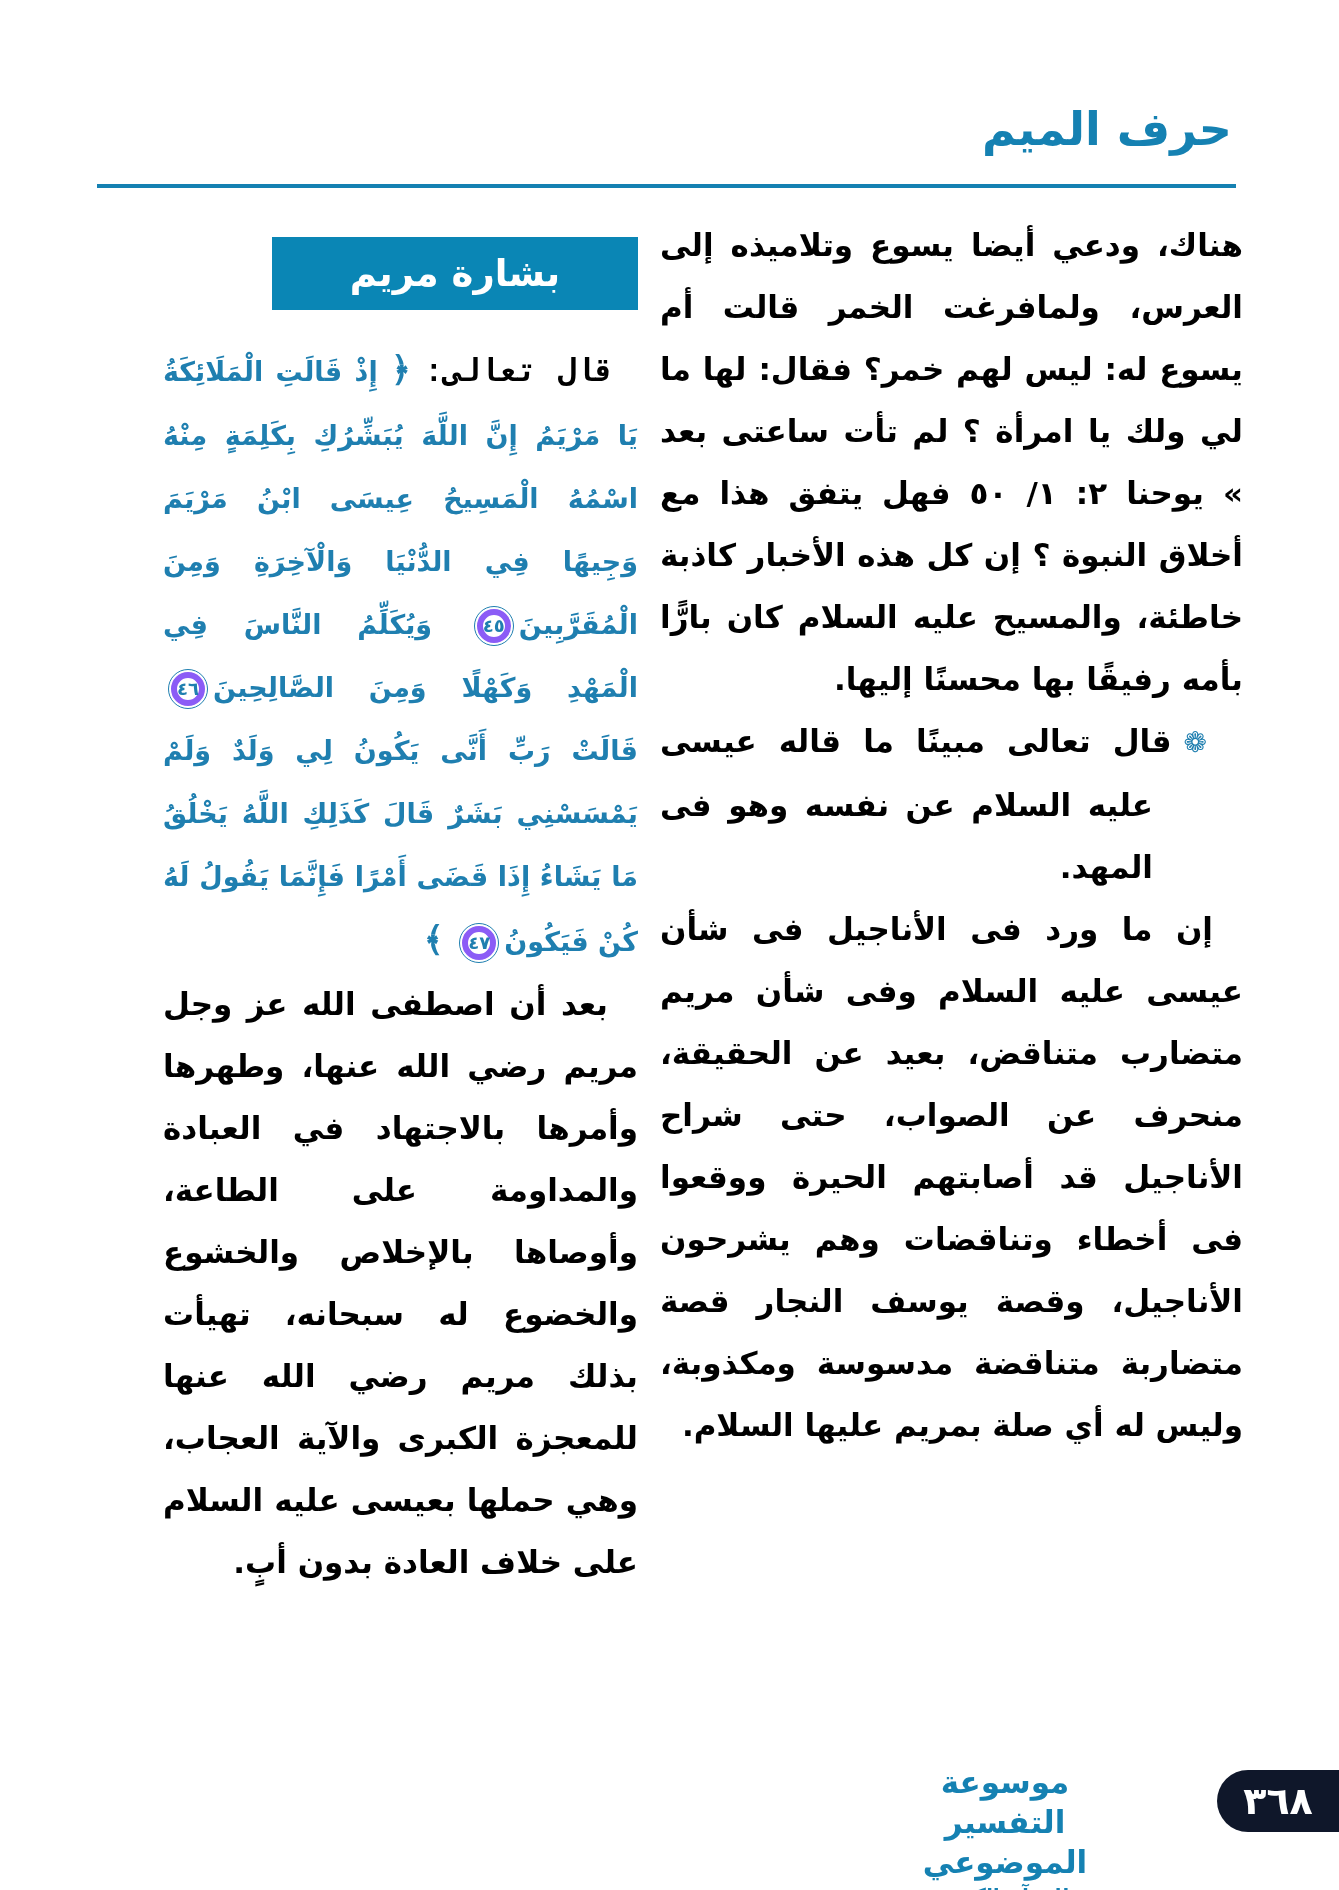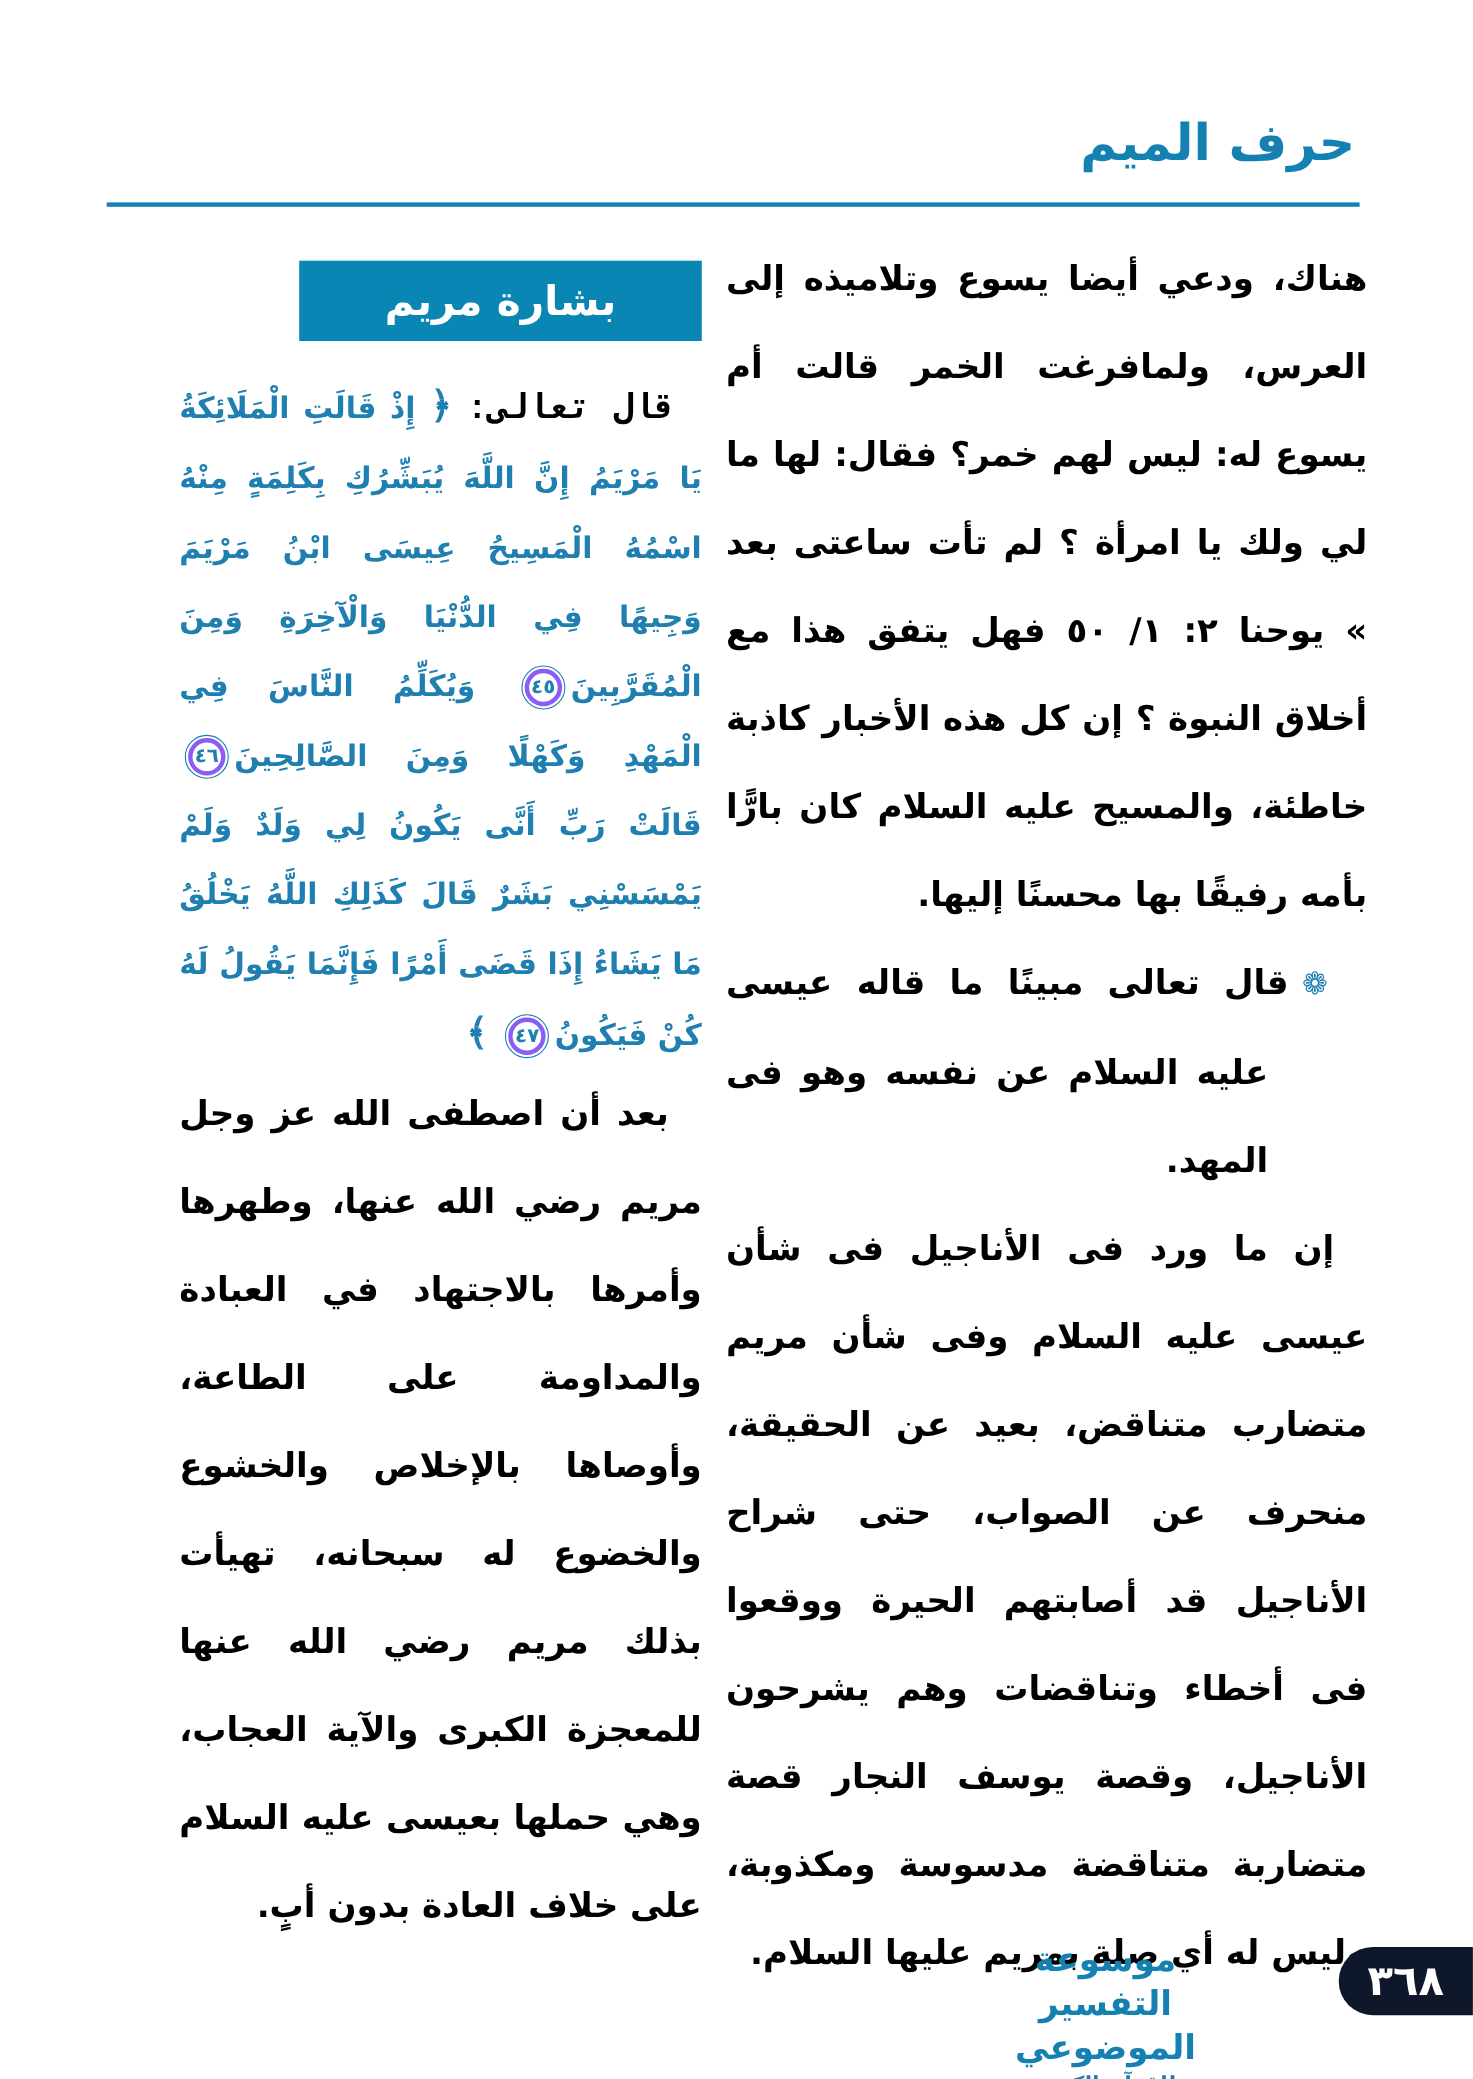--- a/index.html
+++ b/index.html
@@ -19,21 +19,21 @@
 
   
   .columns {
     position:absolute; top:204px; left:163px; right:96px;
     display:flex; gap:22px; direction:rtl;
   }
   .col-right { width:583px; flex:none; padding-top:10px; }
   .col-left  { flex:1; min-width:0; }
 
   .body-text {
-    font-size:31px; font-weight:bold; line-height:80px;
+    font-size:31px; font-weight:bold; line-height:62px;
     text-align:justify;
   }
   .indent { text-indent:30px; }
   .small-indent { text-indent:14px; }
 
   .point-para { padding-right:90px; text-indent:-54px; }
   .rosette { color:#1f7fb0; font-size:28px; margin-left:12px; font-weight:normal; }
 
   
   .section-box {
@@ -48,21 +48,21 @@
   }
   .verse-para {
     font-size:30px; font-weight:bold; line-height:62px; text-align:justify;
     text-indent:24px;
   }
   .verse-intro { color:#000; font-size:31px;font-family:Liberation Mono, monospace; }
   .quran { color:#1f7fb0; font-size:27px;margin-top:32px; }
   .quran-bracket { color:#1f7fb0; font-size:34px; }
   .vnum {
     display:inline-flex; align-items:center; justify-content:center;
-    width:34px; height:34px; border:4px solid #8b5cf6; border-radius:50%;
+    width:34px; height:34px; border:6px solid #8b5cf6; border-radius:50%;
     outline:1px solid #1f7fb0; outline-offset:2px;
     font-size:18px; color:#1f7fb0; margin:0 8px; vertical-align:middle;
     text-indent:0;
   }
   .citation {
     text-align:left; font-size:25px; font-weight:normal;
     line-height:46px; margin:6px 0 10px 0; color:#000;
   }
 
   

